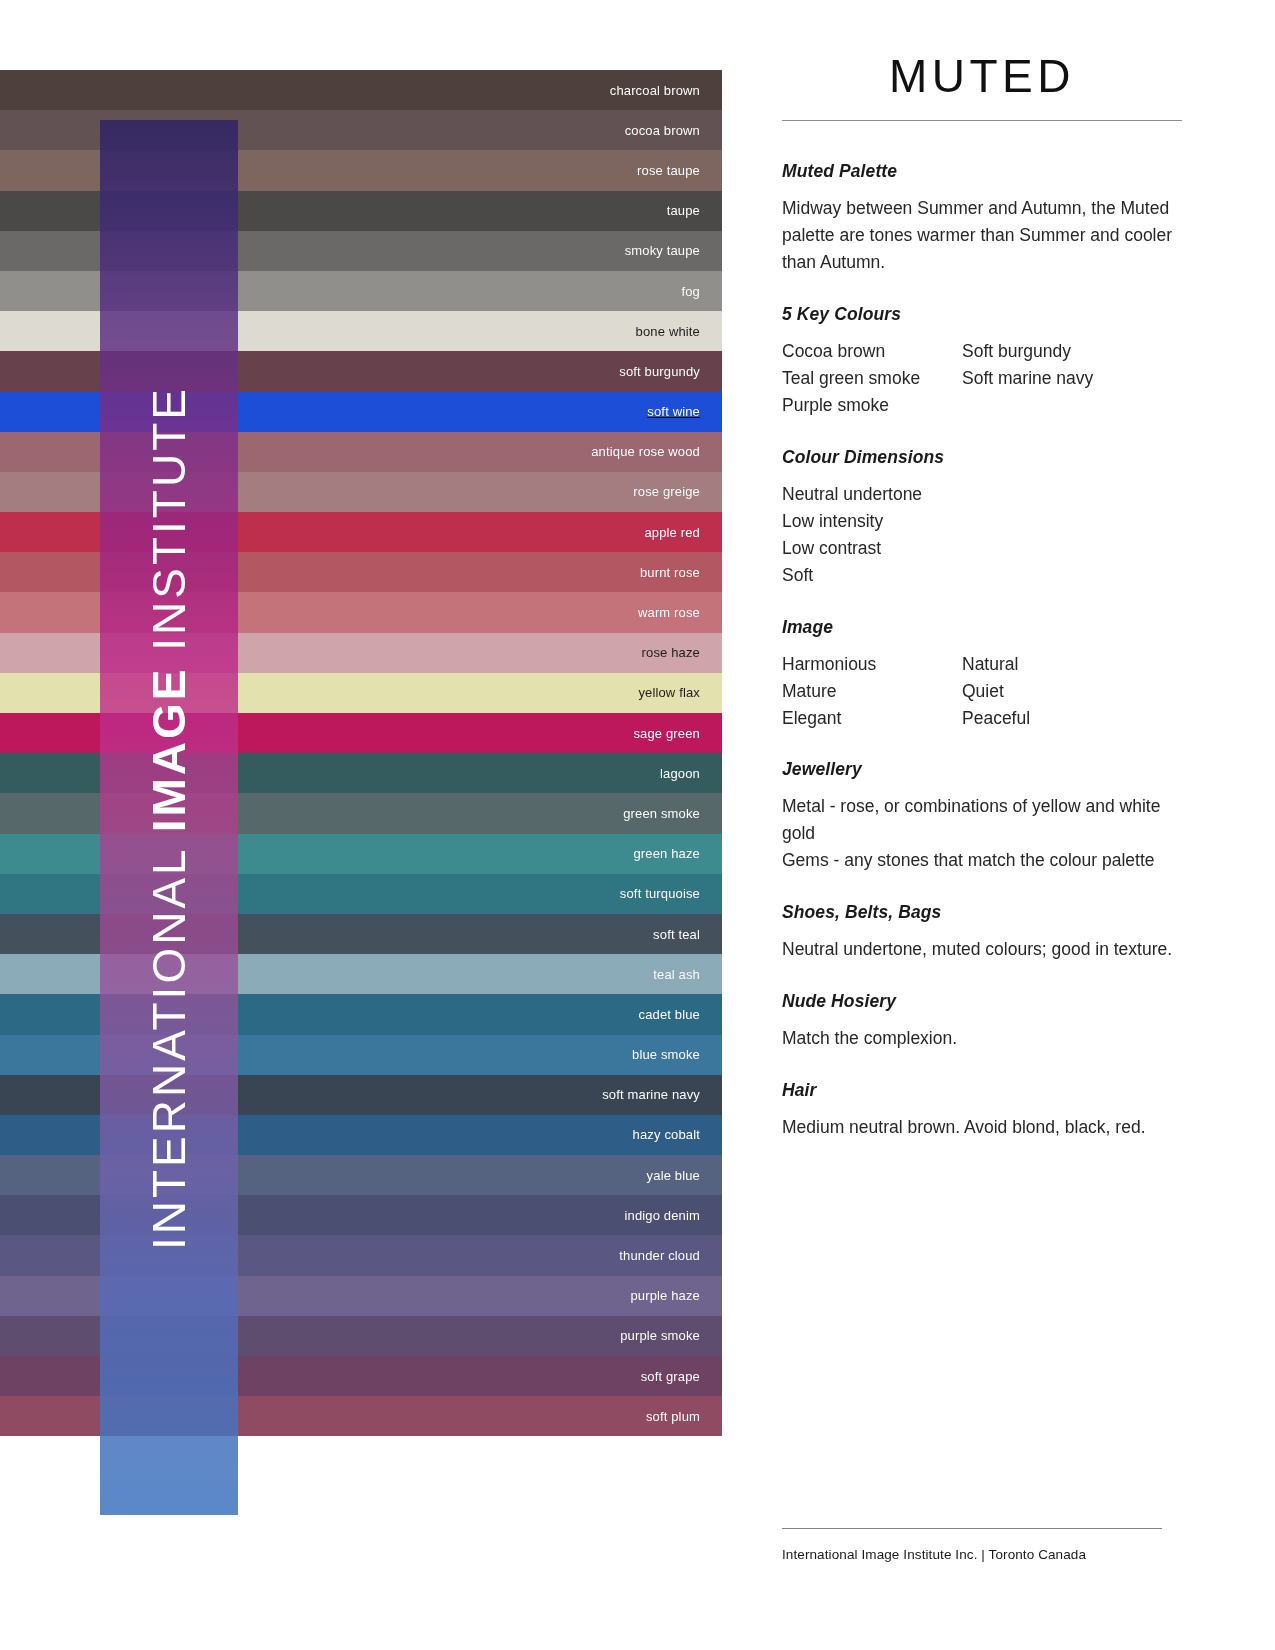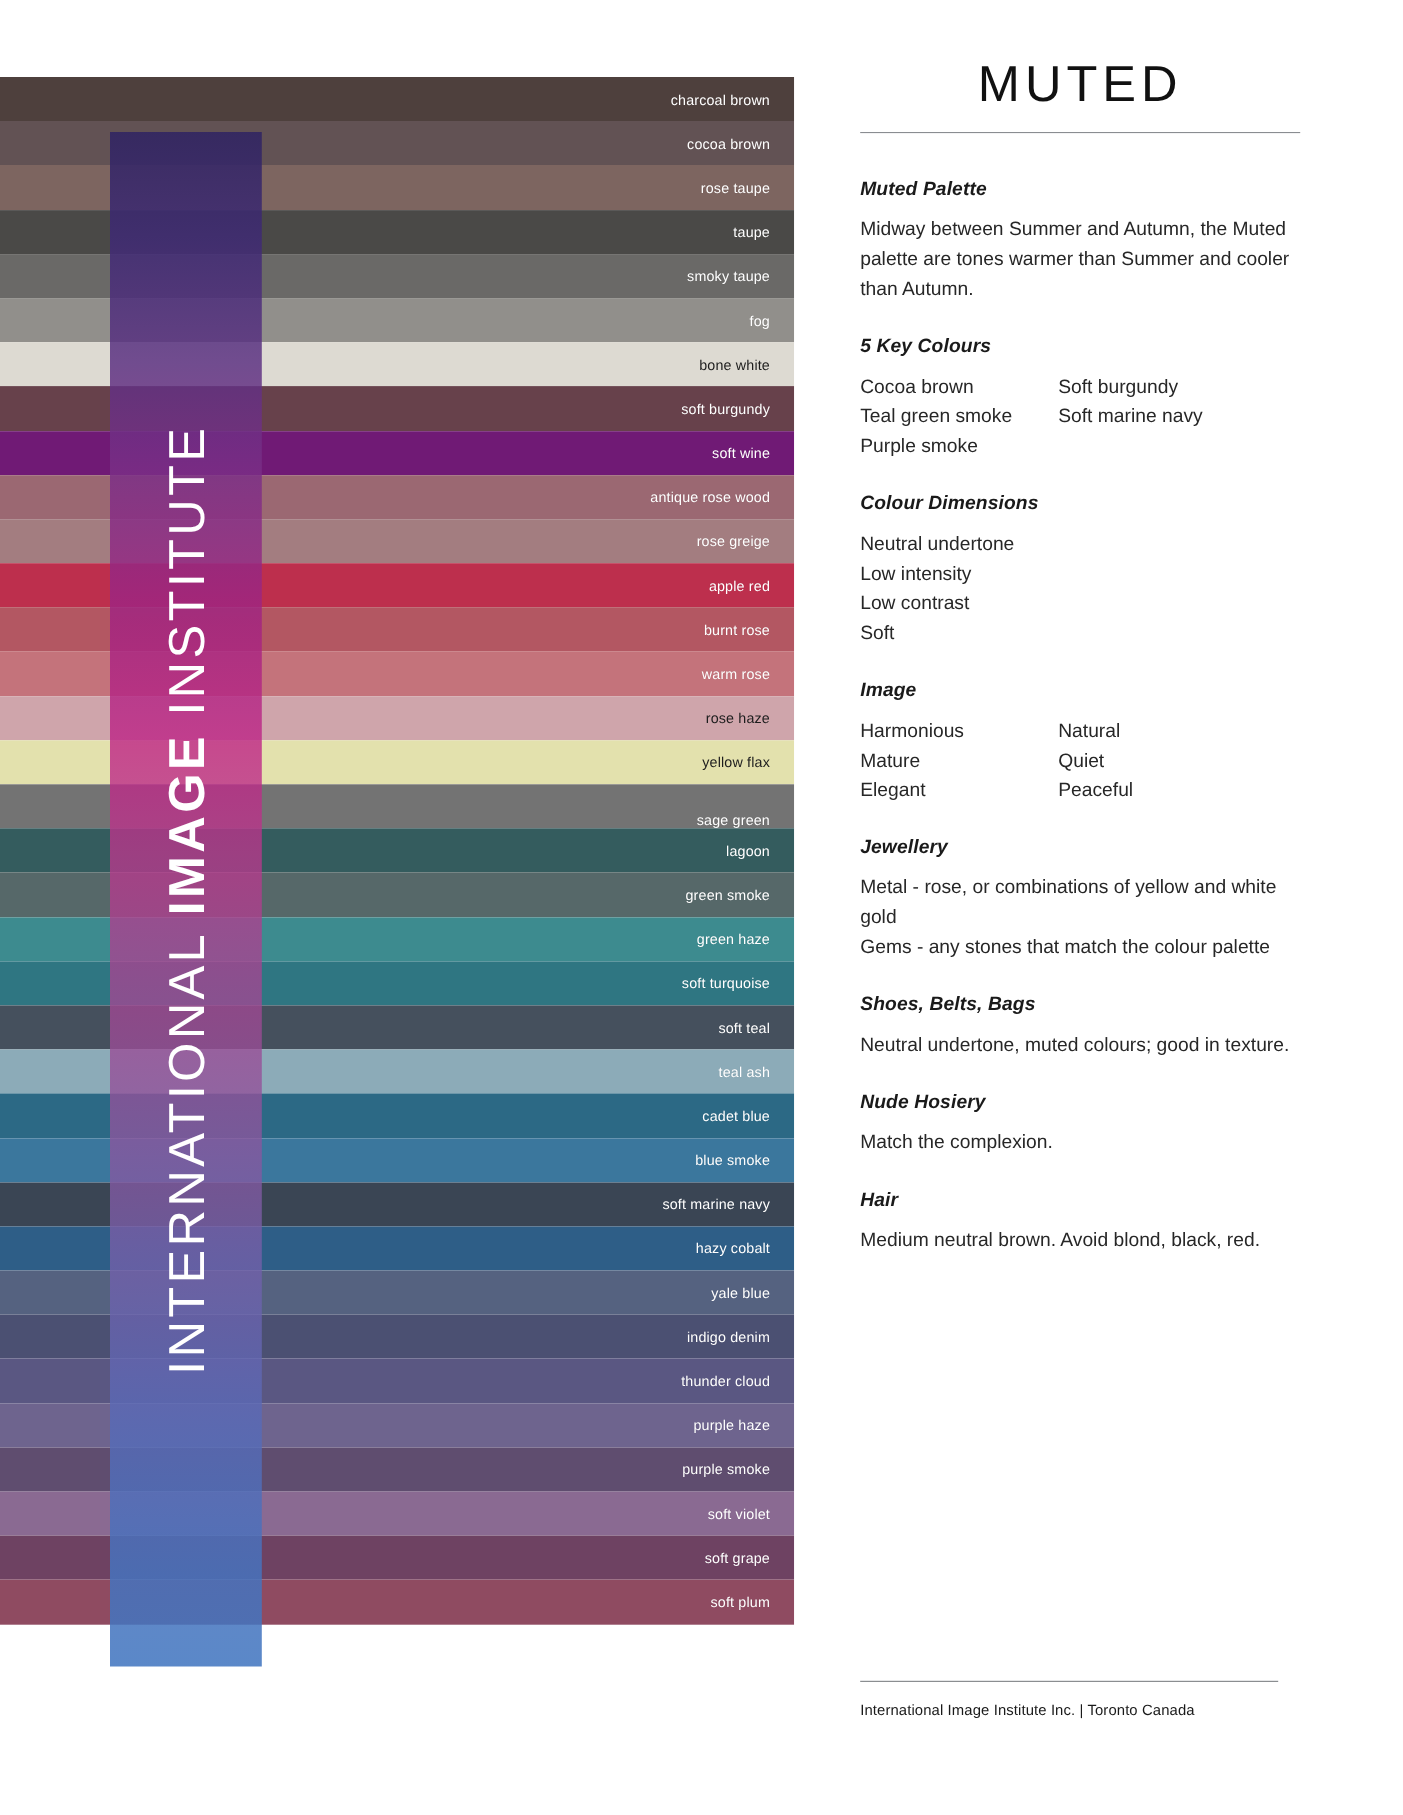--- a/index.html
+++ b/index.html
@@ -163,21 +163,21 @@
       </div>
       <div class="swatch-row" style="background: rgb(145, 143, 139);">
         <span class="swatch-label">fog</span>
       </div>
       <div class="swatch-row" style="background: rgb(221, 218, 210);">
         <span class="swatch-label dark">bone white</span>
       </div>
       <div class="swatch-row" style="background: rgb(103, 65, 75);">
         <span class="swatch-label">soft burgundy</span>
       </div>
-      <div class="swatch-row" style="background: #701a75;">
+      <div class="swatch-row" style="background: #1d4ed8; text-decoration: underline;">
         <span class="swatch-label">soft wine</span>
       </div>
       <div class="swatch-row" style="background: rgb(155, 104, 114);">
         <span class="swatch-label">antique rose wood</span>
       </div>
       <div class="swatch-row" style="background: rgb(163, 125, 128);">
         <span class="swatch-label">rose greige</span>
       </div>
       <div class="swatch-row" style="background: rgb(189, 47, 77);">
         <span class="swatch-label">apple red</span>
@@ -187,21 +187,21 @@
       </div>
       <div class="swatch-row" style="background: rgb(196, 115, 123);">
         <span class="swatch-label">warm rose</span>
       </div>
       <div class="swatch-row" style="background: rgb(207, 165, 171);">
         <span class="swatch-label dark">rose haze</span>
       </div>
       <div class="swatch-row" style="background: rgb(227, 225, 173);">
         <span class="swatch-label dark">yellow flax</span>
       </div>
-      <div class="swatch-row" style="background: #737373; align-items: flex-end;">
+      <div class="swatch-row" style="background: #be185d;">
         <span class="swatch-label">sage green</span>
       </div>
       <div class="swatch-row" style="background: rgb(52, 92, 94);">
         <span class="swatch-label">lagoon</span>
       </div>
       <div class="swatch-row" style="background: rgb(86, 104, 105);">
         <span class="swatch-label">green smoke</span>
       </div>
       <div class="swatch-row" style="background: rgb(61, 139, 143);">
         <span class="swatch-label">green haze</span>
@@ -234,23 +234,20 @@
         <span class="swatch-label">indigo denim</span>
       </div>
       <div class="swatch-row" style="background: rgb(90, 87, 130);">
         <span class="swatch-label">thunder cloud</span>
       </div>
       <div class="swatch-row" style="background: rgb(110, 100, 142); padding-left: 16px;">
         <span class="swatch-label">purple haze</span>
       </div>
       <div class="swatch-row" style="background: rgb(95, 77, 111);">
         <span class="swatch-label">purple smoke</span>
-      </div>
-      <div class="swatch-row" style="background: rgb(138, 106, 146);">
-        <span class="swatch-label">soft violet</span>
       </div>
       <div class="swatch-row" style="background: rgb(110, 66, 98);">
         <span class="swatch-label">soft grape</span>
       </div>
       <div class="swatch-row" style="background: rgb(143, 75, 97);">
         <span class="swatch-label">soft plum</span>
       </div>
     </div>
 
   <div id="brand-banner">

